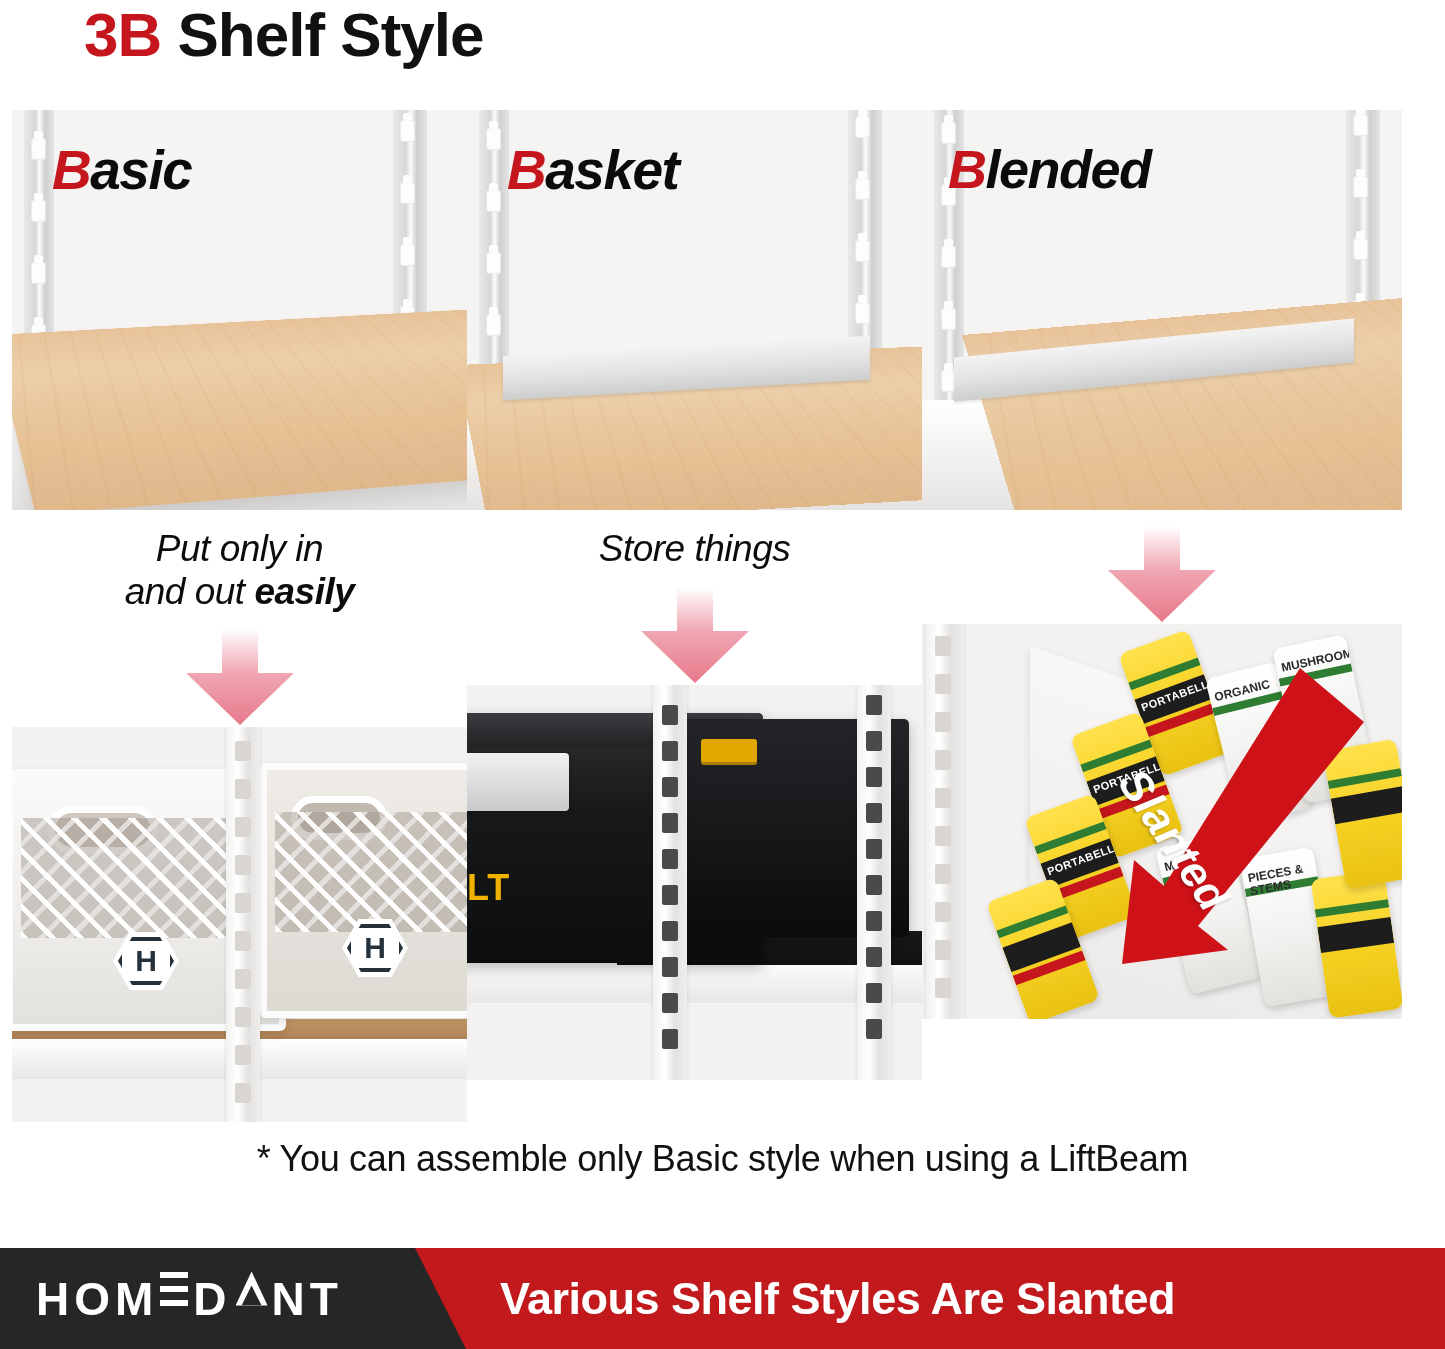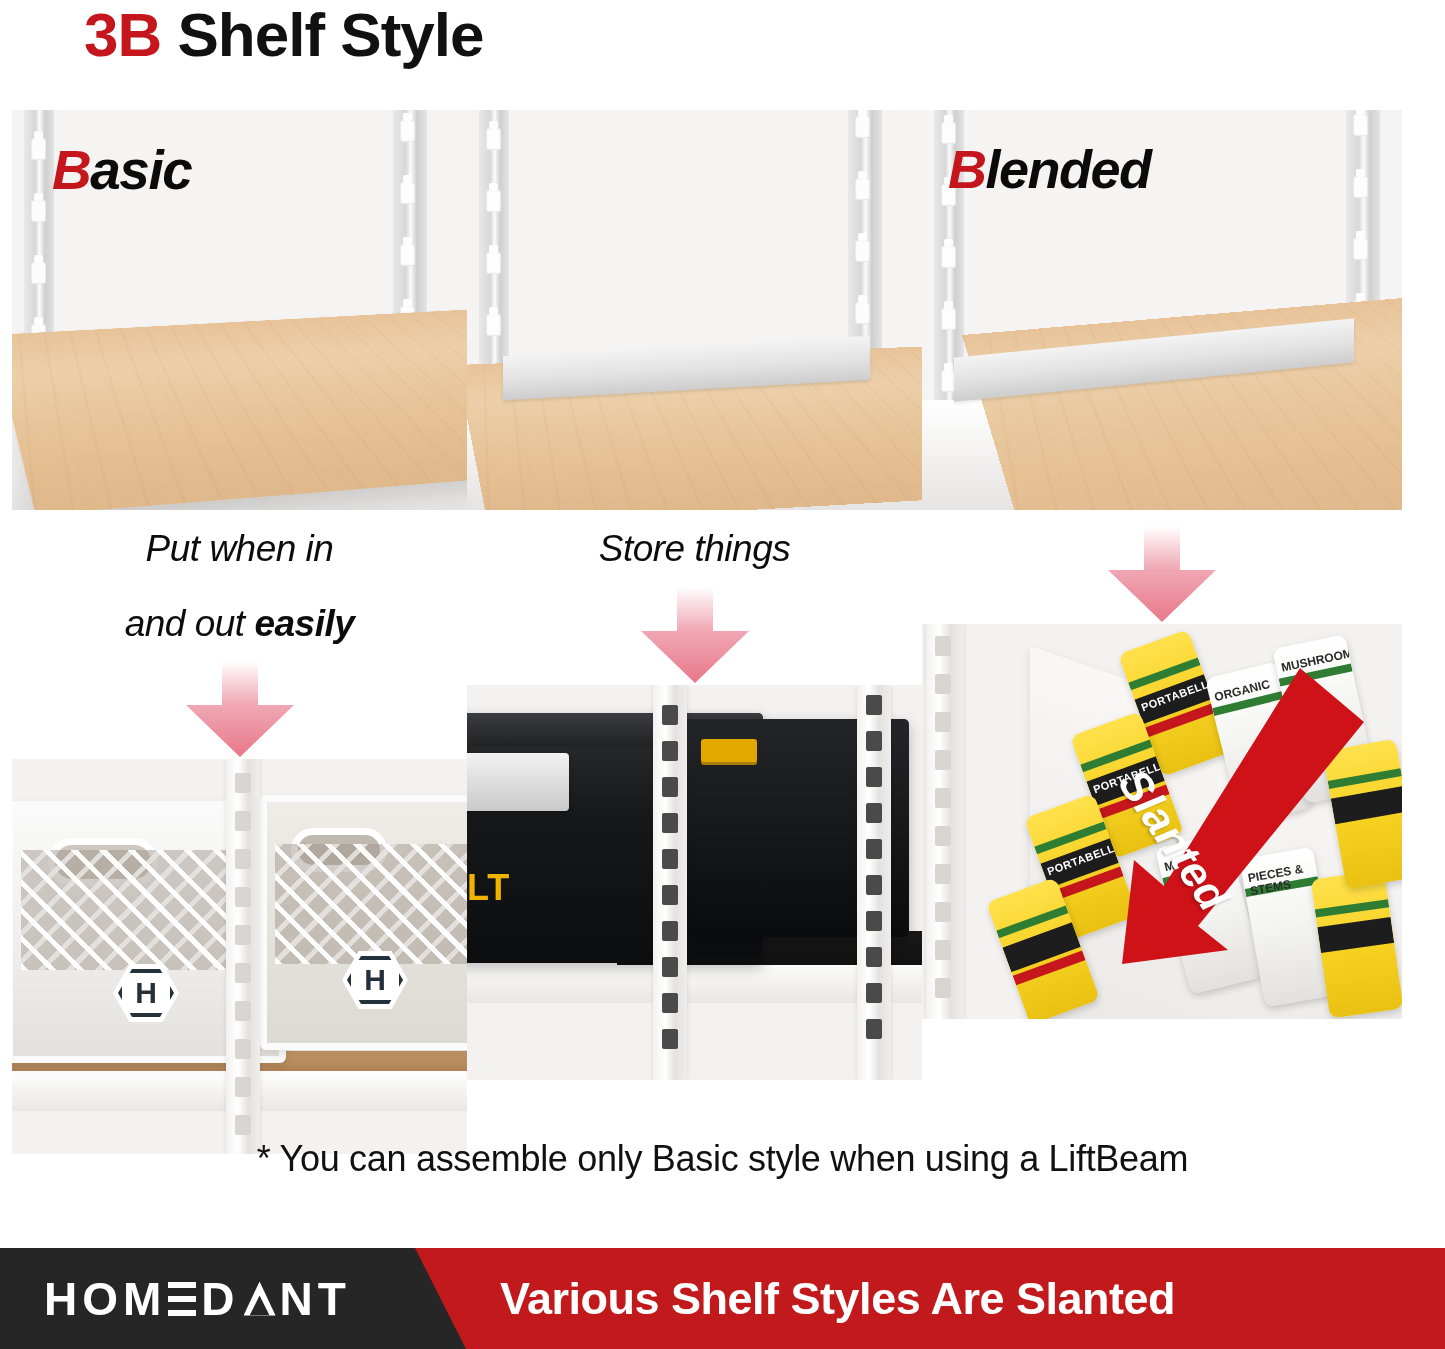--- a/index.html
+++ b/index.html
@@ -99,21 +99,21 @@
   .backrail.basket { left:36px; right:52px; top:236px; transform:skewY(-3.2deg); }
   .backrail.blend  { left:32px; right:48px; top:228px; transform:skewY(-5.6deg); }
 
   
   .caption {
     text-align:center; font-style:italic; font-size:37px;
     line-height:1.15; color:#0c0c0c; margin-top:18px;
     letter-spacing:-.5px;
   }
   .caption b { font-weight:bold; }
-  .caption .l2 { display:block;margin-top:32px; }
+  .caption .l2 { display:block; }
 
   
   .arrowwrap { display:flex; justify-content:center; margin-top:16px; height:98px; }
   .arrow { width:116px; height:96px; display:block; }
 
   
   .photo {
     position:relative; width:100%; height:395px;
     background:#f4f2f1; overflow:hidden;
   }
@@ -245,23 +245,23 @@
   .footer {
     position:absolute; left:0; top:1248px; width:1445px; height:101px;
     background:#262626; overflow:hidden;
   }
   .footer .redpanel {
     position:absolute; top:0; left:0; width:100%; height:100%;
     background:#c2191d;
     clip-path:polygon(415px 0, 1445px 0, 1445px 101px, 466px 101px);
   }
   .footer .logo {
-    position:absolute; left:44px; top:50%; transform:translateY(-50%);
+    position:absolute; left:36px; top:50%; transform:translateY(-50%);
     color:#ffffff; font-size:46px; font-weight:bold; letter-spacing:5px;
-    display:flex; align-items:center;
+    display:flex; align-items:flex-start;
   }
   .footer .logo .eglyph {
     display:inline-block; width:28px; height:34px; position:relative;
     margin:0 5px 0 2px;
   }
   .footer .logo .eglyph i {
     position:absolute; right:0; width:100%; height:6px; background:#fff; display:block;
   }
   .footer .logo .eglyph i:nth-child(1){ top:0; }
   .footer .logo .eglyph i:nth-child(2){ top:14px; }
@@ -314,21 +314,21 @@
         <div class="underframe"></div>
         <div class="board board-basic">
             <div class="grain"></div>
           </div>
         <div class="label">
           <span class="lbl-red">B</span><span class="lbl-black">asic</span>
         </div>
       </div>
 
       <div class="caption">
-        <span>Put when in</span>
+        <span>Put only in</span>
         <span class="l2"><span>and out </span><b>easily</b></span>
       </div>
 
       <div class="arrowwrap">
         <svg class="arrow" viewBox="0 0 116 96">
           <defs>
               <linearGradient id="ag1" x1="0" y1="0" x2="0" y2="1">
             <stop offset="0%" stop-color="#ffffff"></stop>
                 <stop offset="45%" stop-color="#f0a8b4"></stop>
                 <stop offset="100%" stop-color="#e8788a"></stop>
@@ -386,20 +386,23 @@
           <span class="slot" style="top:130px"></span>
             <span class="slot" style="top:192px"></span>
           <span class="slot" style="top:254px"></span>
             <span class="slot" style="top:316px"></span>
         </div>
         <div class="underframe"></div>
         <div class="board board-basket">
             <div class="grain"></div>
           </div>
         <div class="backrail basket"></div>
+        <div class="label">
+          <span class="lbl-red">B</span><span class="lbl-black">asket</span>
+        </div>
       </div>
 
       <div class="caption">
         <span>Store things</span>
       </div>
 
       <div class="arrowwrap">
         <svg class="arrow" viewBox="0 0 116 96">
           <defs>
               <linearGradient id="ag2" x1="0" y1="0" x2="0" y2="1">

